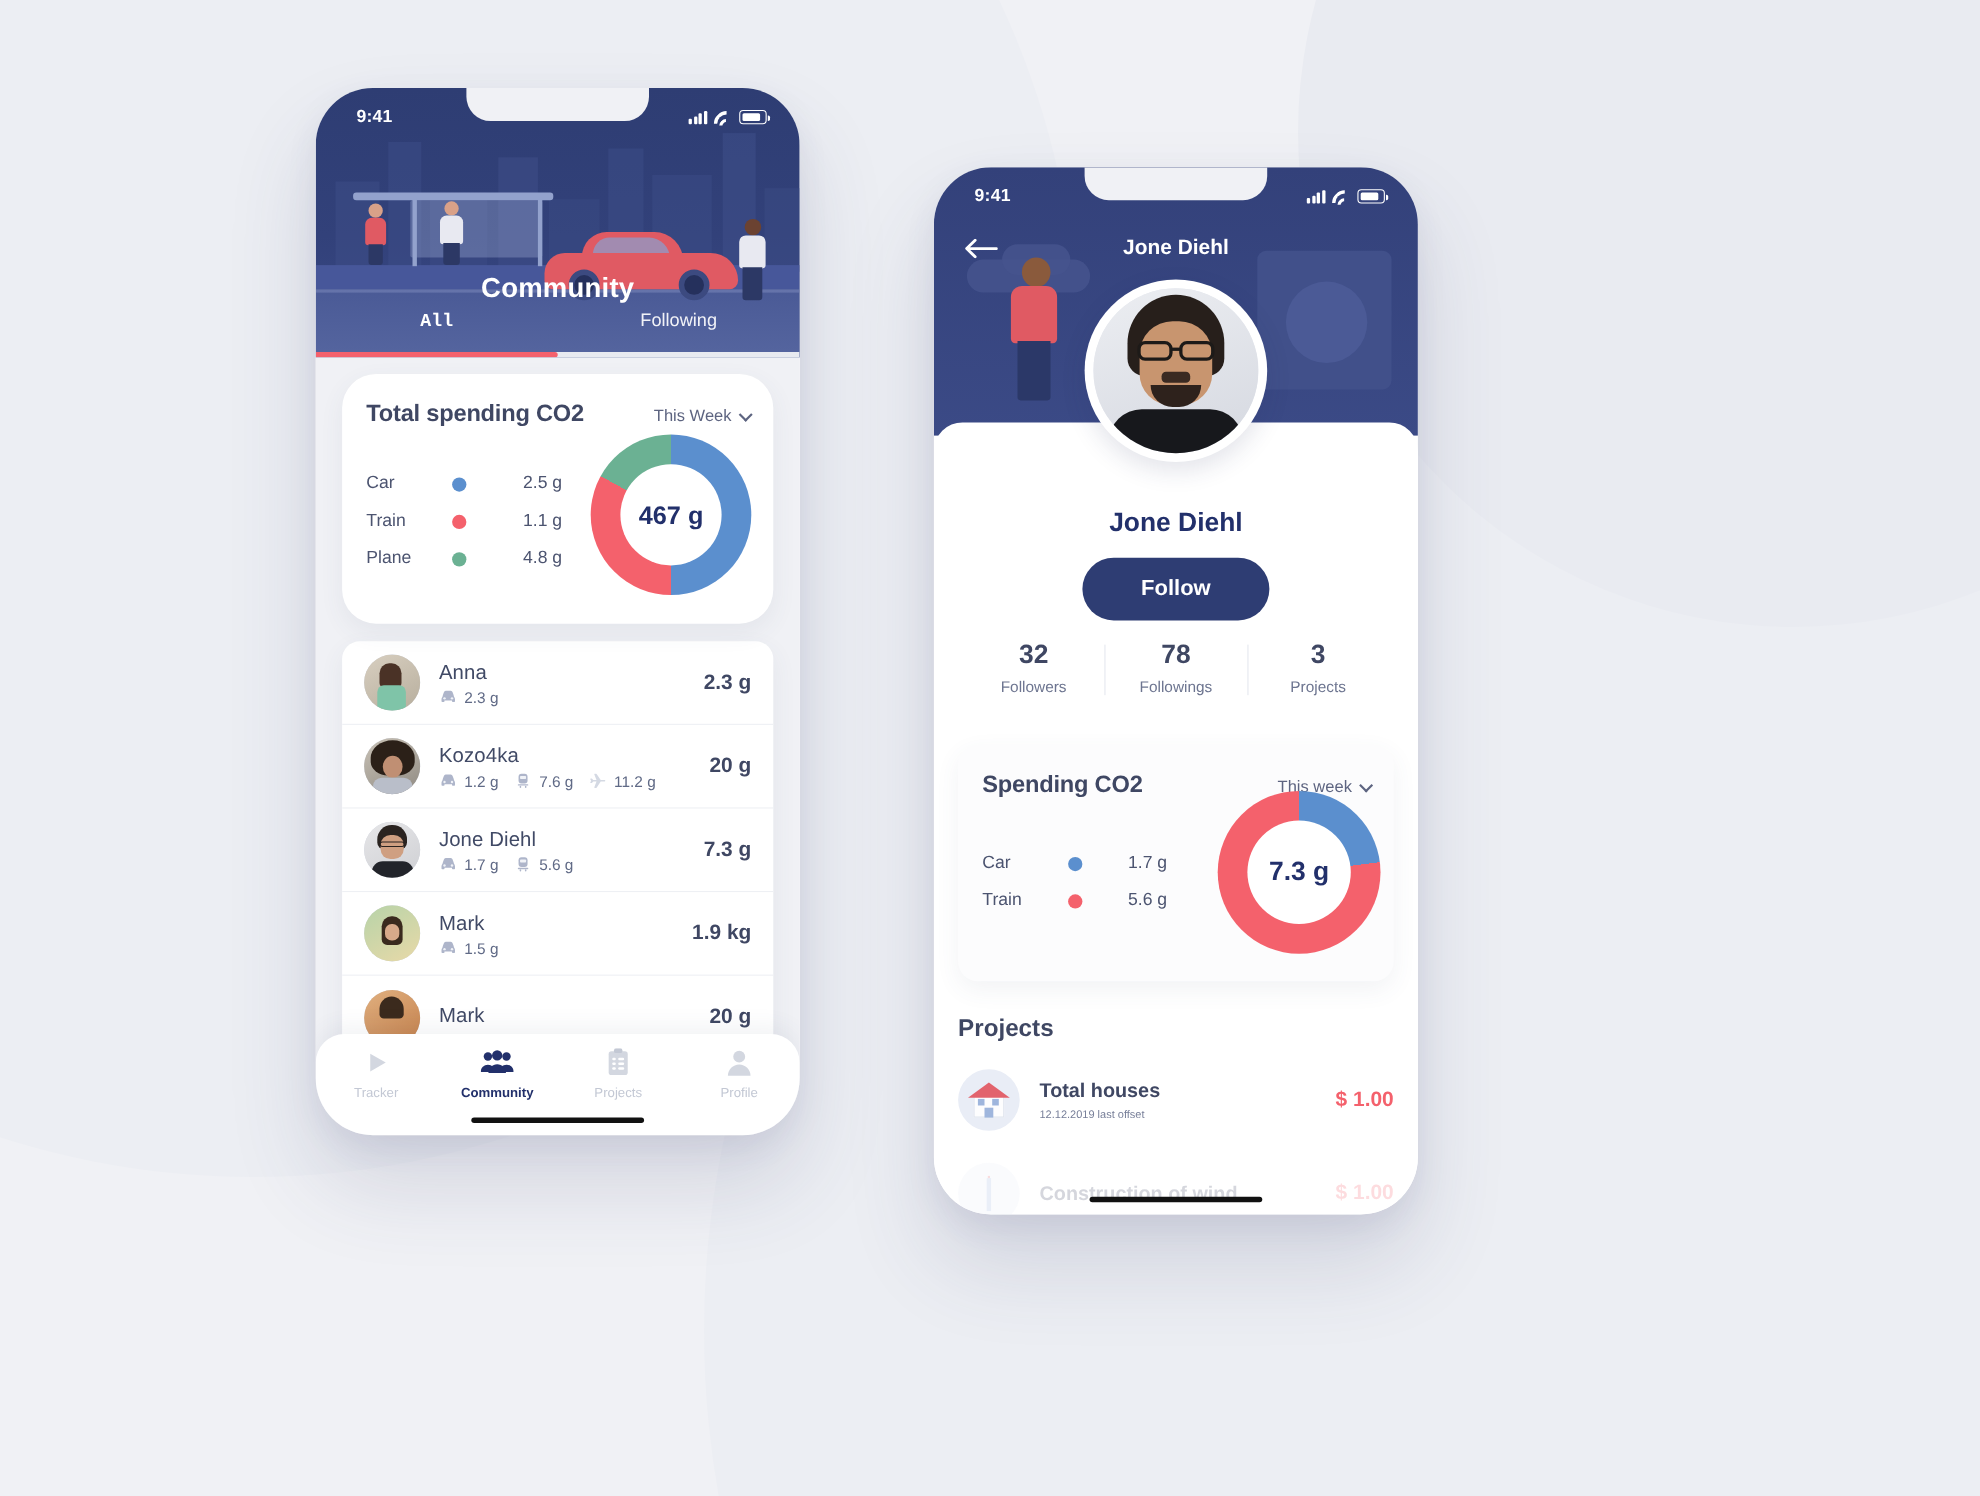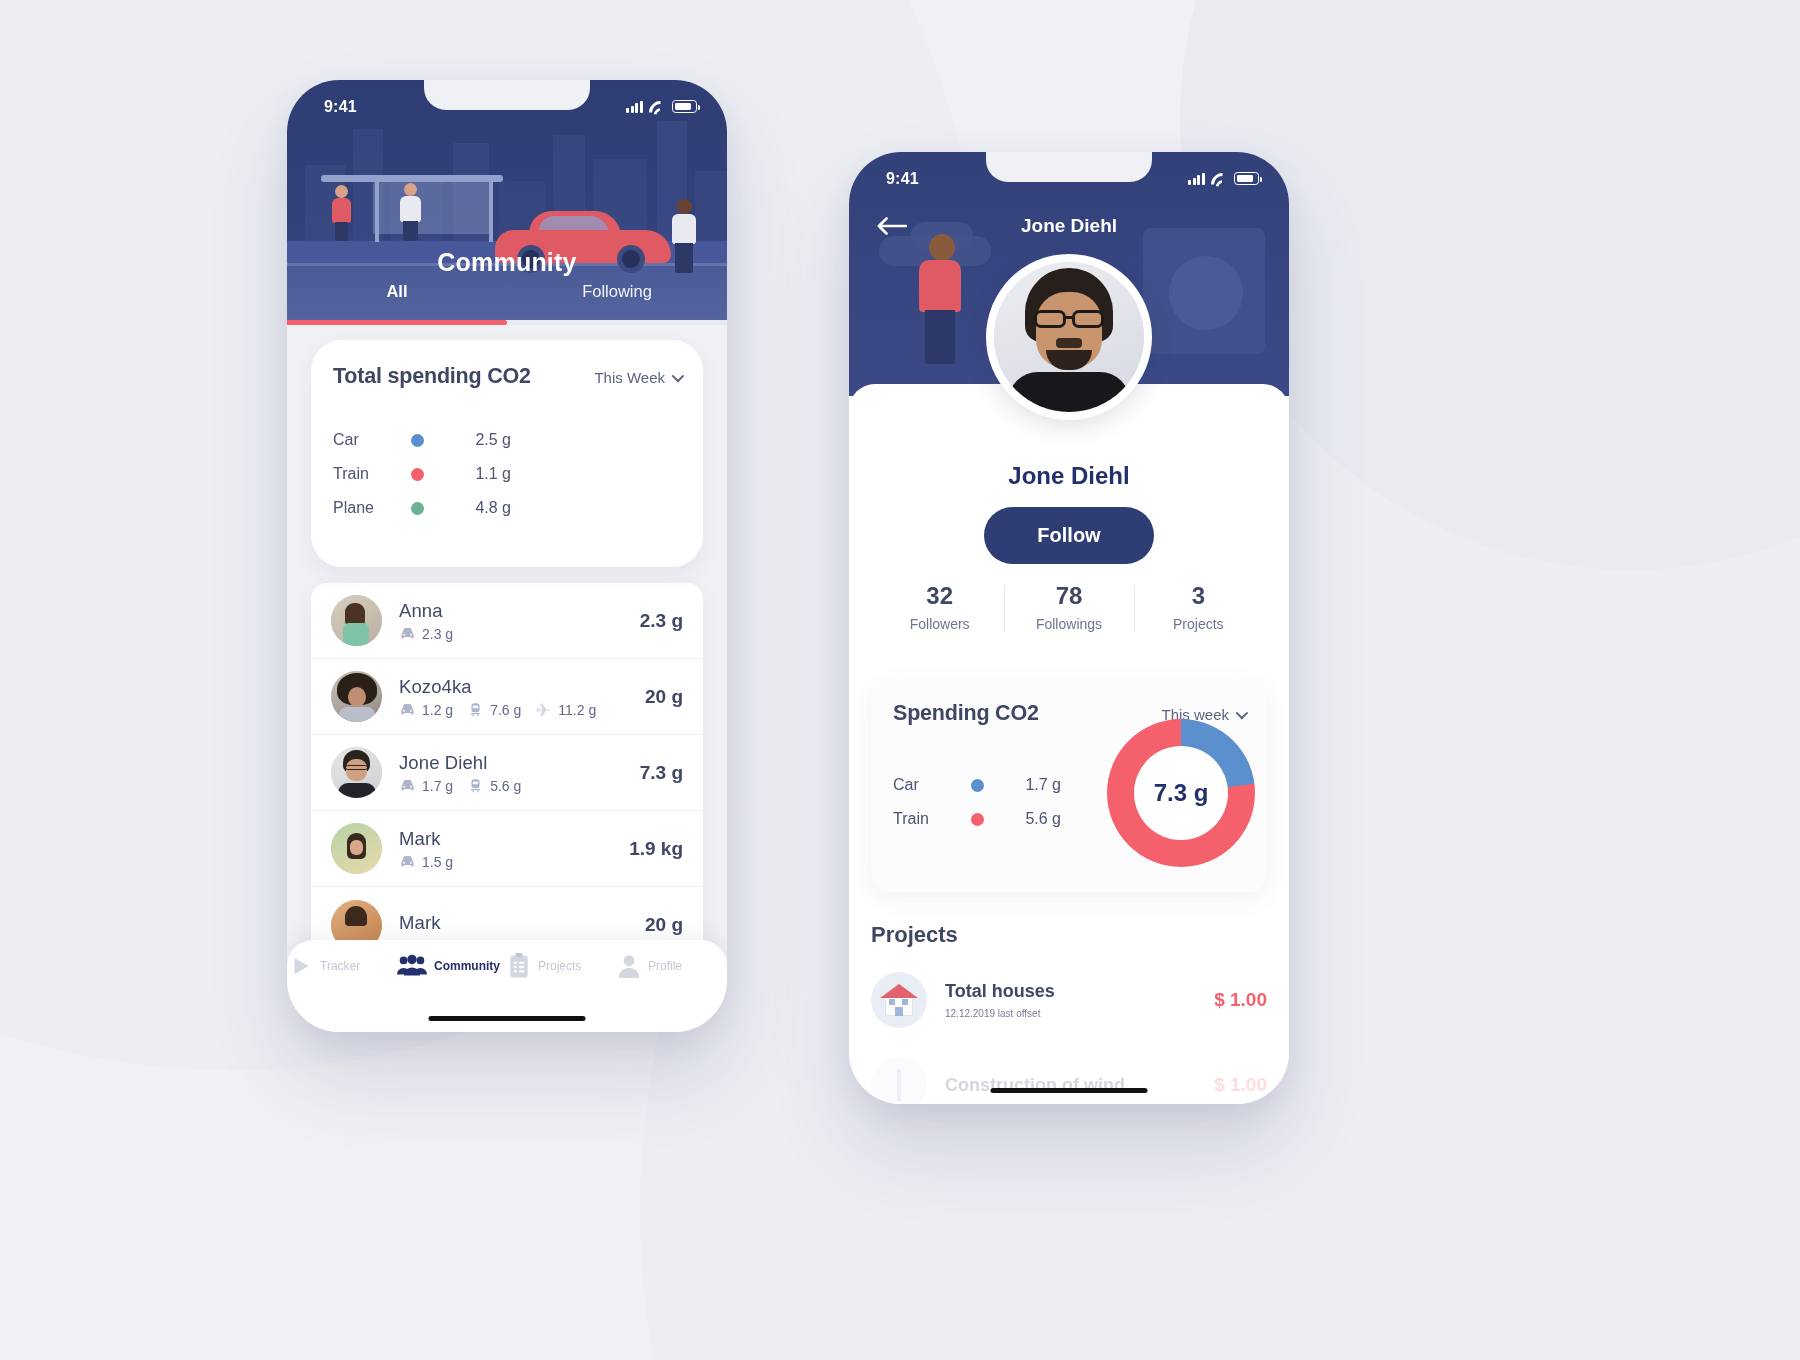--- a/index.html
+++ b/index.html
@@ -160,21 +160,21 @@
     z-index: 4;
   }
   .tabs {
     position: absolute; left: 0; right: 0; bottom: 0; height: 48px;
     display: flex; z-index: 4;
   }
   .tab {
     flex: 1; text-align: center; color: #fff;
     font-size: 16.5px; padding-top: 5px;
   }
-  .tab.active { font-weight: bold; }
+  .tab.active { font-weight: bold; font-family: Liberation Mono, monospace; }
   .tab.idle { opacity: .92; font-weight: normal; }
   .tab-underline {
     position: absolute; left: 0; bottom: 0; width: 50%; height: 5px;
     background: #f4616c; border-radius: 0 3px 3px 0;
   }
   .tab-track {
     position: absolute; left: 0; right: 0; bottom: 0; height: 5px;
     background: #e8eaf0;
   }
 
@@ -243,21 +243,21 @@
   .utotal { font-size: 19px; font-weight: bold; color: #3f4763; }
   .ico { width: 17px; height: 15px; flex: none; opacity: .95; }
 
   .tabbar {
     position: absolute; left: 0; bottom: 0; width: 440px; height: 92px;
     background: #fff; border-radius: 26px 26px 52px 52px;
     box-shadow: 0 -7px 20px rgba(70,80,120,.07);
     display: flex; align-items: flex-start; padding-top: 13px; z-index: 7;
   }
   .tbitem {
-    flex: 1; display: flex; flex-direction: row; align-items: center; gap: 7px;
+    flex: 1; display: flex; flex-direction: column; align-items: center; gap: 7px;
   }
   .tblabel { font-size: 12px; color: #c3c8d4; }
   .tbitem.active .tblabel { color: #22306b; font-weight: bold; }
   .home-ind {
     position: absolute; left: 50%; transform: translateX(-50%); bottom: 11px;
     width: 157px; height: 5.5px; background: #111; border-radius: 3px; z-index: 9;
   }
 
   
   .r-hero {
@@ -444,20 +444,25 @@
           <span class="lg-dot" style="background:#f4616c"></span>
           <span class="lg-val">1.1 g</span>
         </div>
         <div class="legend-row">
           <span class="lg-name">Plane</span>
           <span class="lg-dot" style="background:#6bb193"></span>
           <span class="lg-val">4.8 g</span>
         </div>
       </div>
 
+      <div class="donut-wrap" style="right:20px; top:55px;">
+        <div class="donut" id="donut-left" style="width: 146px; height: 146px; background: conic-gradient(rgb(91, 143, 206) 0%, rgb(91, 143, 206) 50%, rgb(244, 97, 108) 50%, rgb(244, 97, 108) 83%, rgb(107, 177, 147) 83%, rgb(107, 177, 147) 100%);">
+          <div class="donut-hole" style="width:92px; height:92px; font-size:23px;">467 g</div>
+        </div>
+      </div>
     </div>
 
     <div class="card list-card">
 
       <div class="urow">
         <div class="av">
           <div style="position:absolute;inset:0;background:linear-gradient(150deg,#d8cfc0,#b7ae9d);"></div>
           <div style="position:absolute;left:14px;top:8px;width:20px;height:22px;background:#4a3226;border-radius:9px 9px 4px 4px;"></div>
           <div style="position:absolute;left:12px;top:28px;width:26px;height:24px;background:#7fc4a8;border-radius:6px 6px 0 0;"></div>
         </div>

